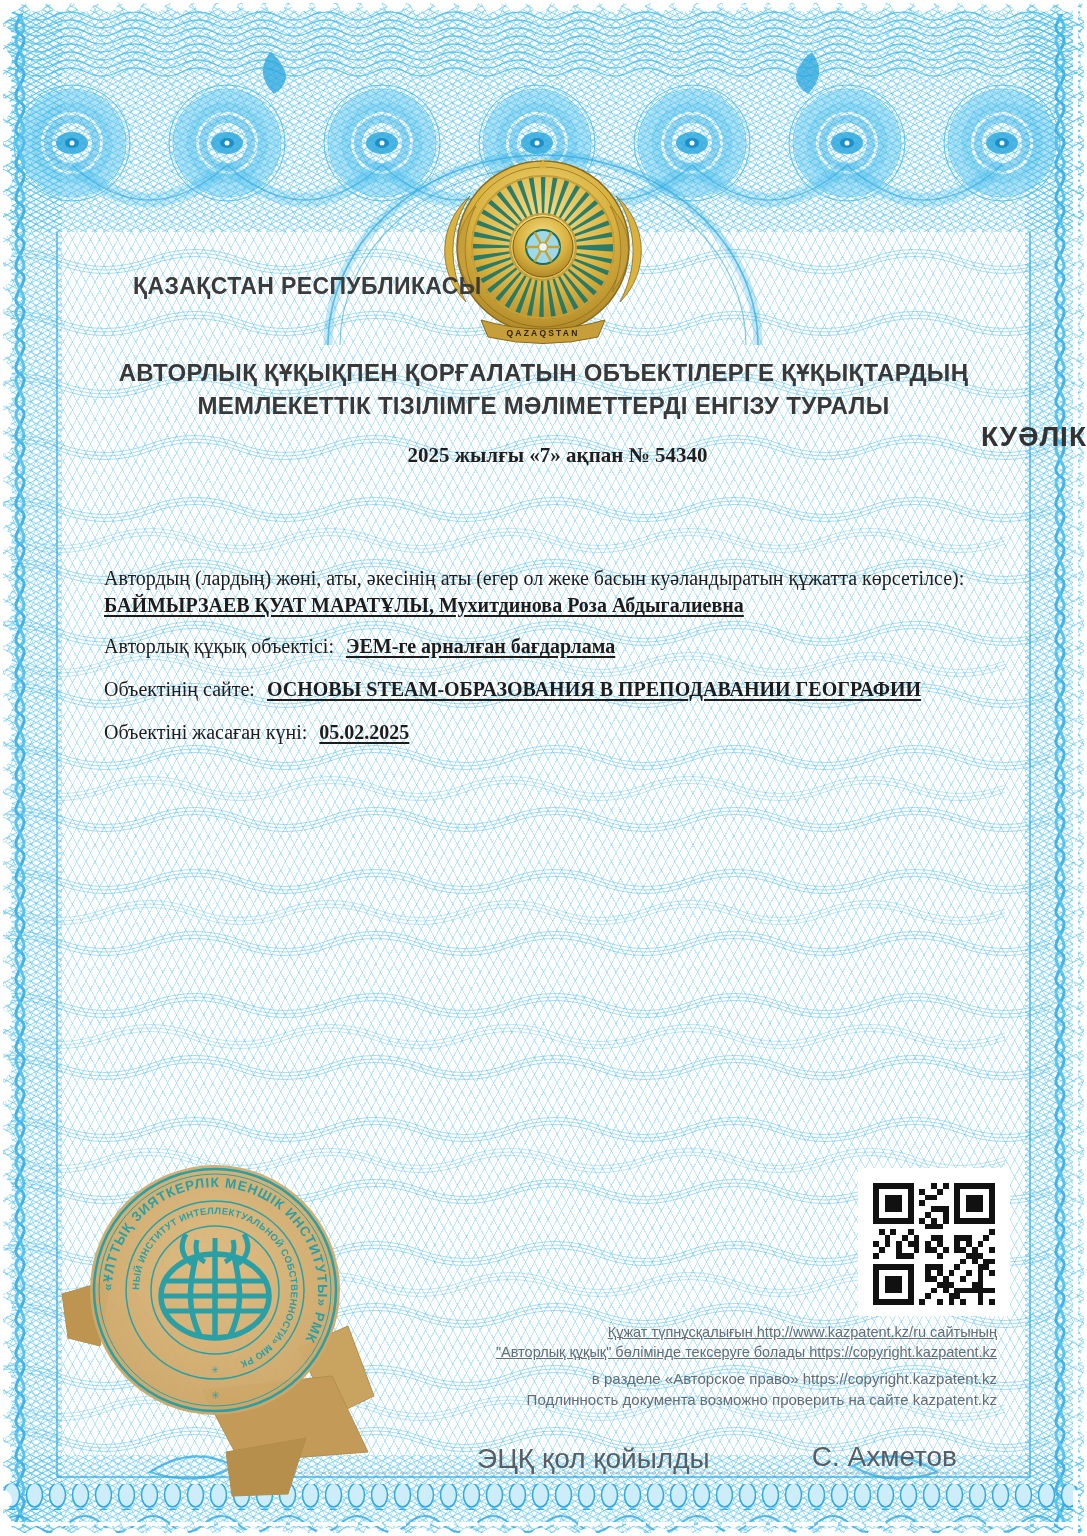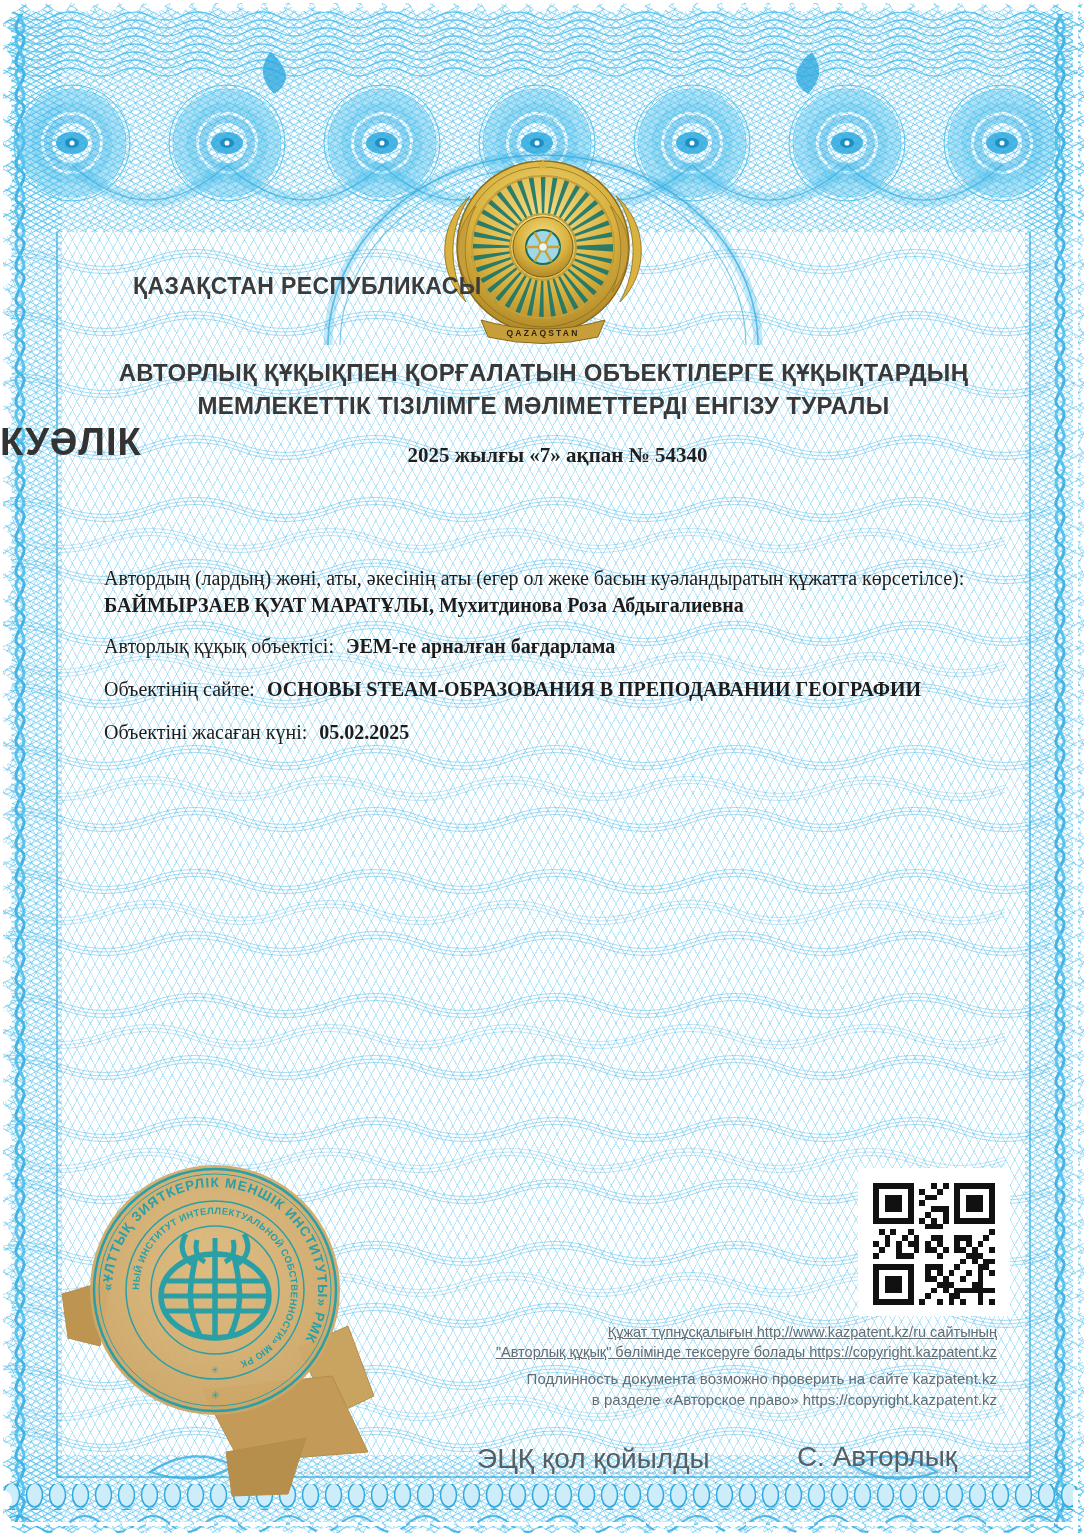--- a/index.html
+++ b/index.html
@@ -9,26 +9,26 @@
       repeating-linear-gradient(62deg, rgba(88,194,238,.38) 0 1px, transparent 1px 8px),
       repeating-linear-gradient(-62deg, rgba(88,194,238,.38) 0 1px, transparent 1px 8px),
       #ffffff;
     font-family:"Liberation Sans","DejaVu Sans",sans-serif;
   }
   .abs{position:absolute;}
   .bg{position:absolute;left:0;top:0;z-index:1;}
   .content{position:absolute;left:0;top:0;width:100%;height:100%;z-index:2;}
   .country{font-size:23px;font-weight:bold;color:#3b3b3b;letter-spacing:.4px;white-space:nowrap;}
   .titleline{left:0;right:0;text-align:center;font-size:24px;font-weight:bold;color:#383838;letter-spacing:.3px;}
-  .doctype{left:0;right:0;text-align:left;font-size:38px;font-weight:bold;color:#333;letter-spacing:1px;}
+  .doctype{left:0;right:0;text-align:right;font-size:28px;font-weight:bold;color:#333;letter-spacing:1px;}
   .datenum{left:0;right:0;text-align:center;font-family:"Liberation Serif","DejaVu Serif",serif;
     font-size:21px;font-weight:bold;color:#1f1f1f;}
   .field{left:104px;right:95px;font-family:"Liberation Serif","DejaVu Serif",serif;
     font-size:20px;color:#1c1c1c;line-height:25px;margin-top:36px;}
-  .fvalue{font-weight:bold;text-underline-offset:3px;text-decoration-thickness:1.5px;}
+  .fvalue{font-weight:bold;text-decoration:underline;text-underline-offset:3px;text-decoration-thickness:1.5px;}
   .fvalue.block{display:block;margin-top:2px;}
   .fvalue.inline{margin-left:7px;}
   .foot{font-size:14.5px;color:#646d73;text-align:right;right:90px;line-height:20px;white-space:nowrap;}
   .foot.ru{font-size:15px;line-height:21px;}
   .sig{font-size:28px;color:#565e65;white-space:nowrap;}
   .qr-panel{left:858px;top:1168px;width:152px;height:148px;background:#fff;z-index:2;}
   .qr-panel svg{position:absolute;left:15px;top:15px;}
 </style>
 </head>
 <body>
@@ -393,20 +393,20 @@
           <rect x="1" y="15" width="5" height="5" fill="#fff"></rect>
           <rect x="2" y="16" width="3" height="3" fill="#111"></rect>
         </svg>
     </div>
 
     <div class="abs foot" style="top:1322px;text-decoration:underline;">
       <div>Құжат түпнұсқалығын http://www.kazpatent.kz/ru сайтының</div>
       <div>"Авторлық құқық" бөлімінде тексеруге болады  https://copyright.kazpatent.kz</div>
     </div>
     <div class="abs foot ru" style="top:1368px;">
+      <div>в разделе «Авторское право»  https://copyright.kazpatent.kz</div>
       <div>Подлинность документа возможно проверить на сайте kazpatent.kz</div>
-      <div>в разделе «Авторское право»  https://copyright.kazpatent.kz</div>
     </div>
 
     <div class="abs sig" style="left:477px;top:1443px;">ЭЦҚ қол қойылды</div>
-    <div class="abs sig" style="right:130px;top:1441px;">С. Авторлық</div>
+    <div class="abs sig" style="right:130px;top:1441px;">С. Ахметов</div>
   </div>
 </div>
 
 </body></html>

